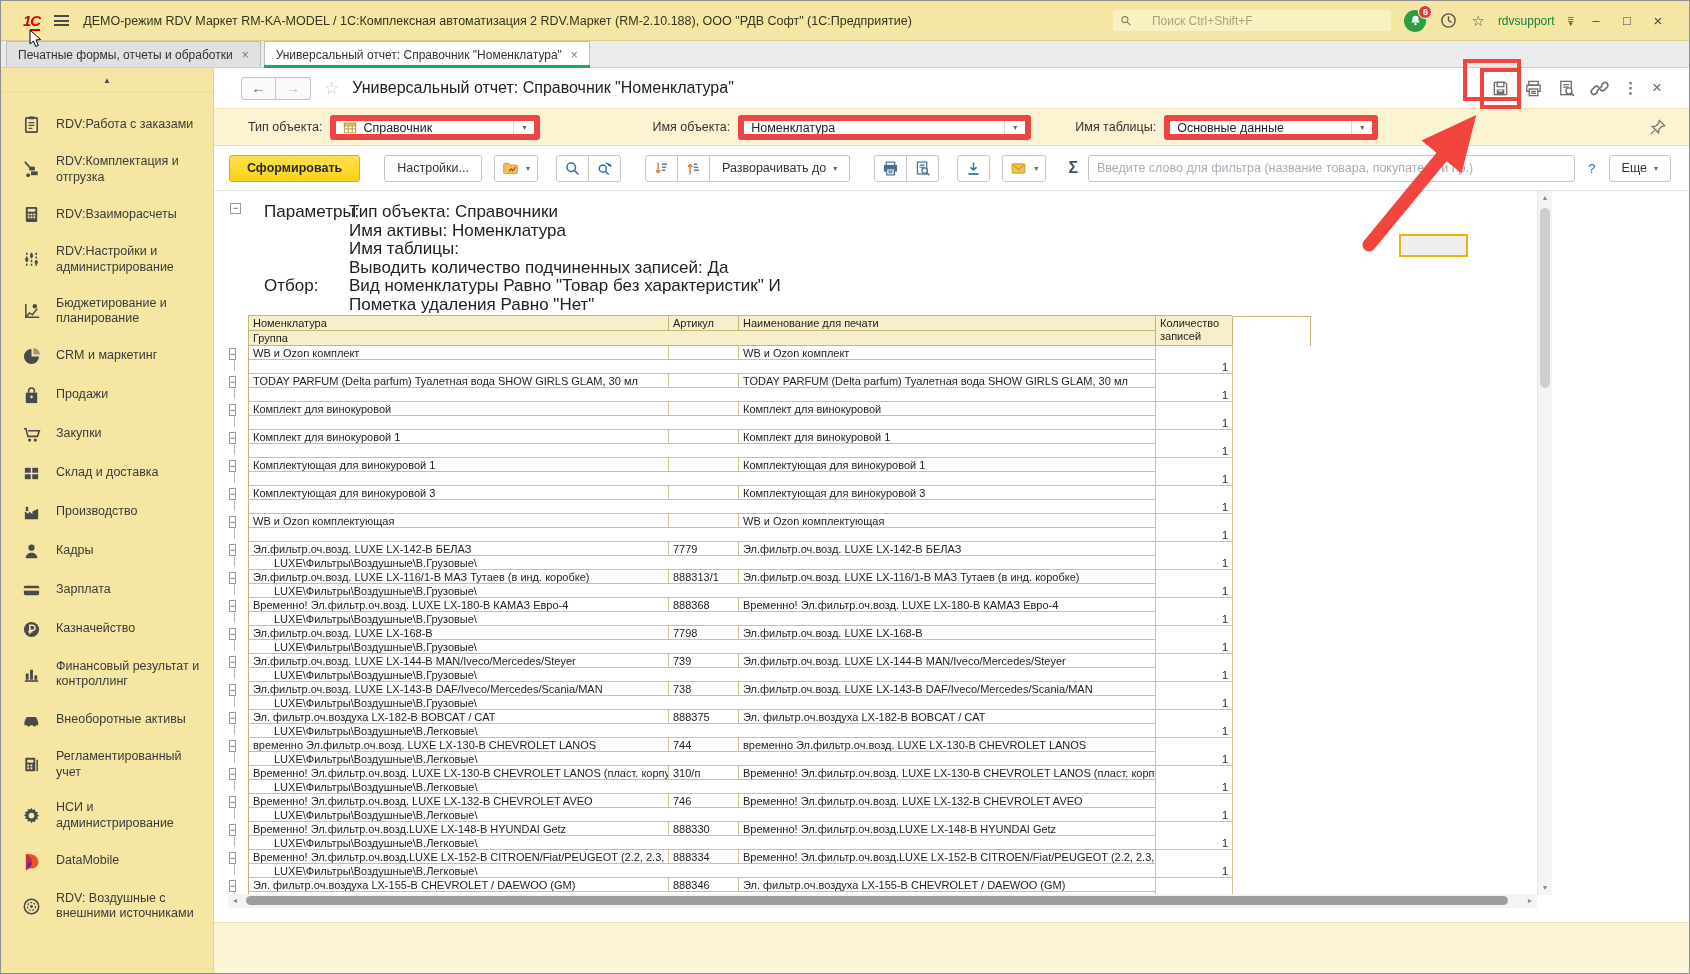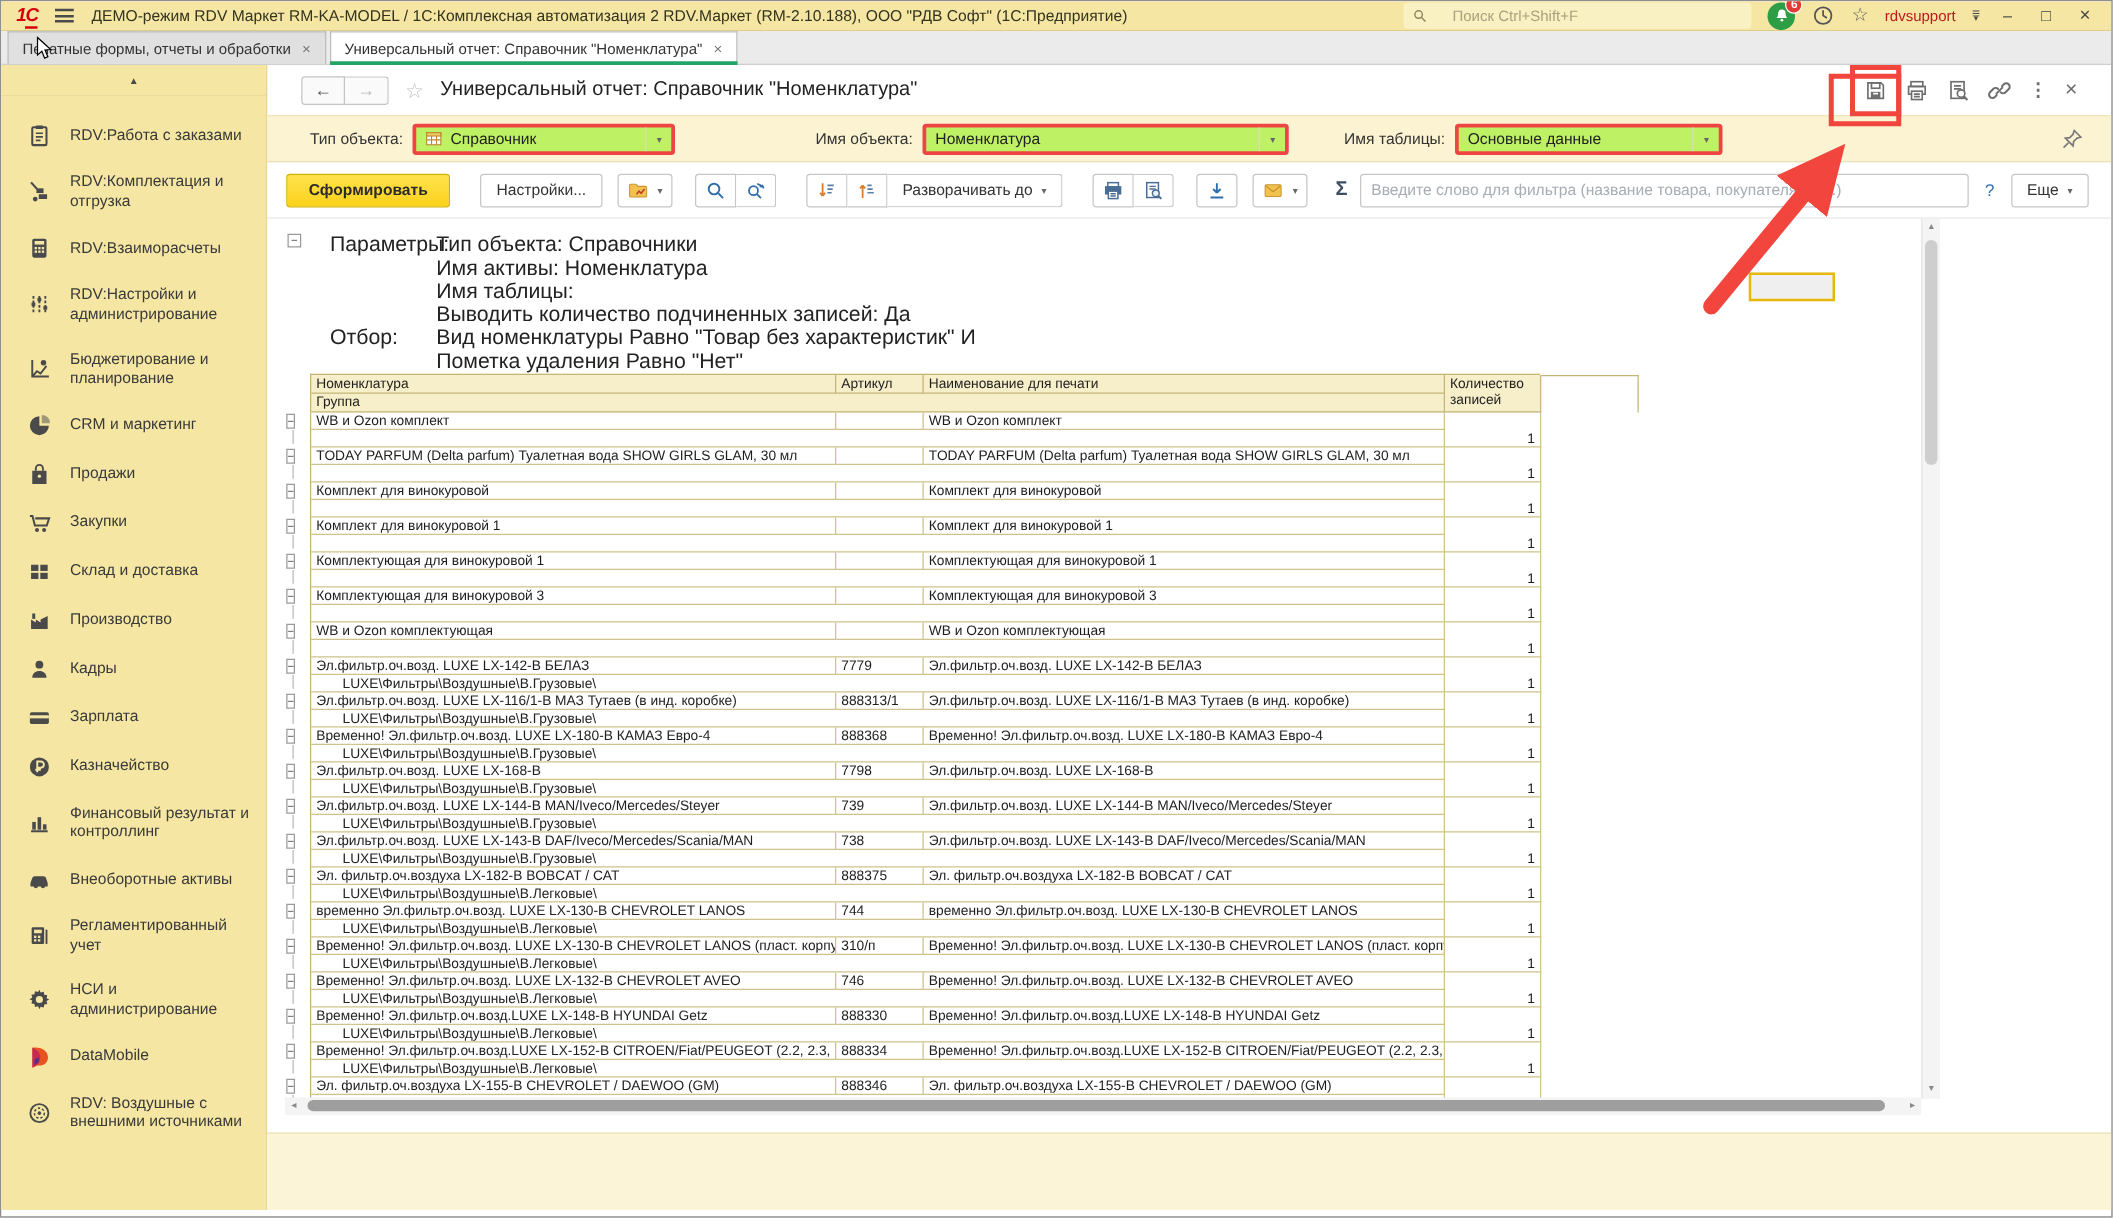--- a/index.html
+++ b/index.html
@@ -1,38 +1,38 @@
 <!DOCTYPE html>
 <html><head>
 <meta charset="utf-8">
 <style>
   html,body{margin:0;padding:0;background:#888;}
   .window{position:relative;width:1690px;height:974px;background:#fff;overflow:hidden;
     font-family:"Liberation Sans",sans-serif;color:#333;border:1px solid #8f8f8f;box-sizing:border-box;}
   *{box-sizing:border-box;}
 
   
-  .titlebar{height:24px;background:#F5E7A3;border-bottom:1px solid #DCCD8D;display:flex;align-items:center;
-    padding:0 12px;gap:14px;font-size:12.5px;color:#33331f;}
+  .titlebar{height:40px;background:#F5E7A3;border-bottom:1px solid #DCCD8D;display:flex;align-items:center;
+    padding:0 22px;gap:14px;font-size:12.5px;color:#33331f;}
   .logo{font-weight:bold;font-size:15px;color:#D6000D;font-style:italic;letter-spacing:-1px;flex:none;}
   .logo u{text-decoration:none;border-bottom:2px solid #D6000D;}
   .burger{width:15px;height:11px;border-top:2px solid #4a4a4a;border-bottom:2px solid #4a4a4a;position:relative;flex:none;}
   .burger::after{content:"";position:absolute;left:0;right:0;top:2.5px;height:2px;background:#4a4a4a;}
   .tb-title{white-space:nowrap;overflow:hidden;}
   .tb-right{margin-left:auto;display:flex;align-items:center;gap:13px;}
   .searchbox{width:278px;height:21px;background:#FAF1C2;border-radius:3px;display:flex;align-items:center;padding:0 7px;gap:18px;}
   .searchbox input{border:none;background:transparent;outline:none;font-size:12px;color:#6d684f;width:100%;font-family:"Liberation Sans",sans-serif;}
   .searchbox input::placeholder{color:#A9A27F;}
   .bell{position:relative;width:22px;height:22px;border-radius:50%;background:#2D9E46;display:flex;align-items:center;justify-content:center;flex:none;}
   .bell .ic{width:13px;height:13px;}
   .badge{position:absolute;top:-5px;right:-6px;min-width:14px;height:14px;border-radius:8px;background:#E53935;color:#fff;
     font-size:9.5px;font-weight:bold;display:flex;align-items:center;justify-content:center;padding:0 3px;border:1px solid #fff;}
   .tbic{width:19px;height:19px;color:#555;}
   .tb-glyph{font-size:15px;color:#555;line-height:1;}
-  .user{font-size:12px;color:#b91c1c;}
+  .user{font-size:12px;color:#15803d;}
   .menu-caret{display:flex;flex-direction:column;align-items:center;color:#4a4a4a;line-height:0.55;font-size:11px;}
   .wbtn{font-size:13px;color:#444;width:18px;text-align:center;}
 
   
   .tabbar{height:27px;background:#EBEBEB;border-bottom:1px solid #CFCFCF;display:flex;align-items:flex-end;padding-left:5px;gap:3px;}
   .tab{height:26px;display:flex;align-items:center;gap:9px;padding:0 11px;font-size:12px;color:#333;
     background:#E0E0E0;border:1px solid #BDBDBD;border-bottom:none;position:relative;}
   .tab.active{background:#fff;}
   .tab.active::after{content:"";position:absolute;left:-1px;right:-1px;bottom:-1px;height:3px;background:#23A566;}
   .tab-close{color:#777;font-size:12px;}
@@ -60,21 +60,21 @@
   .rep-title{font-size:16px;color:#222;}
   .win-icons{position:absolute;right:27px;top:0;height:40px;display:flex;align-items:center;gap:14px;color:#6e6e6e;}
   .win-icons .ic{width:19px;height:19px;}
   .hl-save{outline:4px solid #F2453D;outline-offset:7px;}
   .dots{font-size:15px;color:#6e6e6e;font-weight:bold;}
   .rep-close{font-size:17px;color:#6e6e6e;}
 
   
   .filter-bar{height:38px;background:#FBF3D2;border-top:1px solid #F0E5B9;border-bottom:1px solid #E7DCAE;
     display:flex;align-items:center;padding:0 22px 0 34px;gap:8px;font-size:12.5px;}
-  .combo{height:25px;background:#bef264;border:3px solid #ef4444;border-radius:3px;display:flex;align-items:center;
+  .combo{height:25px;background:#ffffff;border:6px solid #ef4444;border-radius:3px;display:flex;
     padding-left:7px;font-size:12.5px;color:#222;}
   .combo .val{flex:1;white-space:nowrap;overflow:hidden;}
   .combo .dd{width:21px;align-self:stretch;border-left:1px solid #D8D8D8;display:flex;align-items:center;justify-content:center;
     color:#666;font-size:8px;margin-left:6px;}
   .combo .ic{width:14px;height:14px;margin-right:6px;flex:none;}
   .w-type{width:210px;}.w-name{width:293px;}.w-table{width:214px;}
   .gap1{width:96px;}.gap2{width:28px;}
   .pin{margin-left:auto;width:19px;height:19px;color:#777;}
 
   

